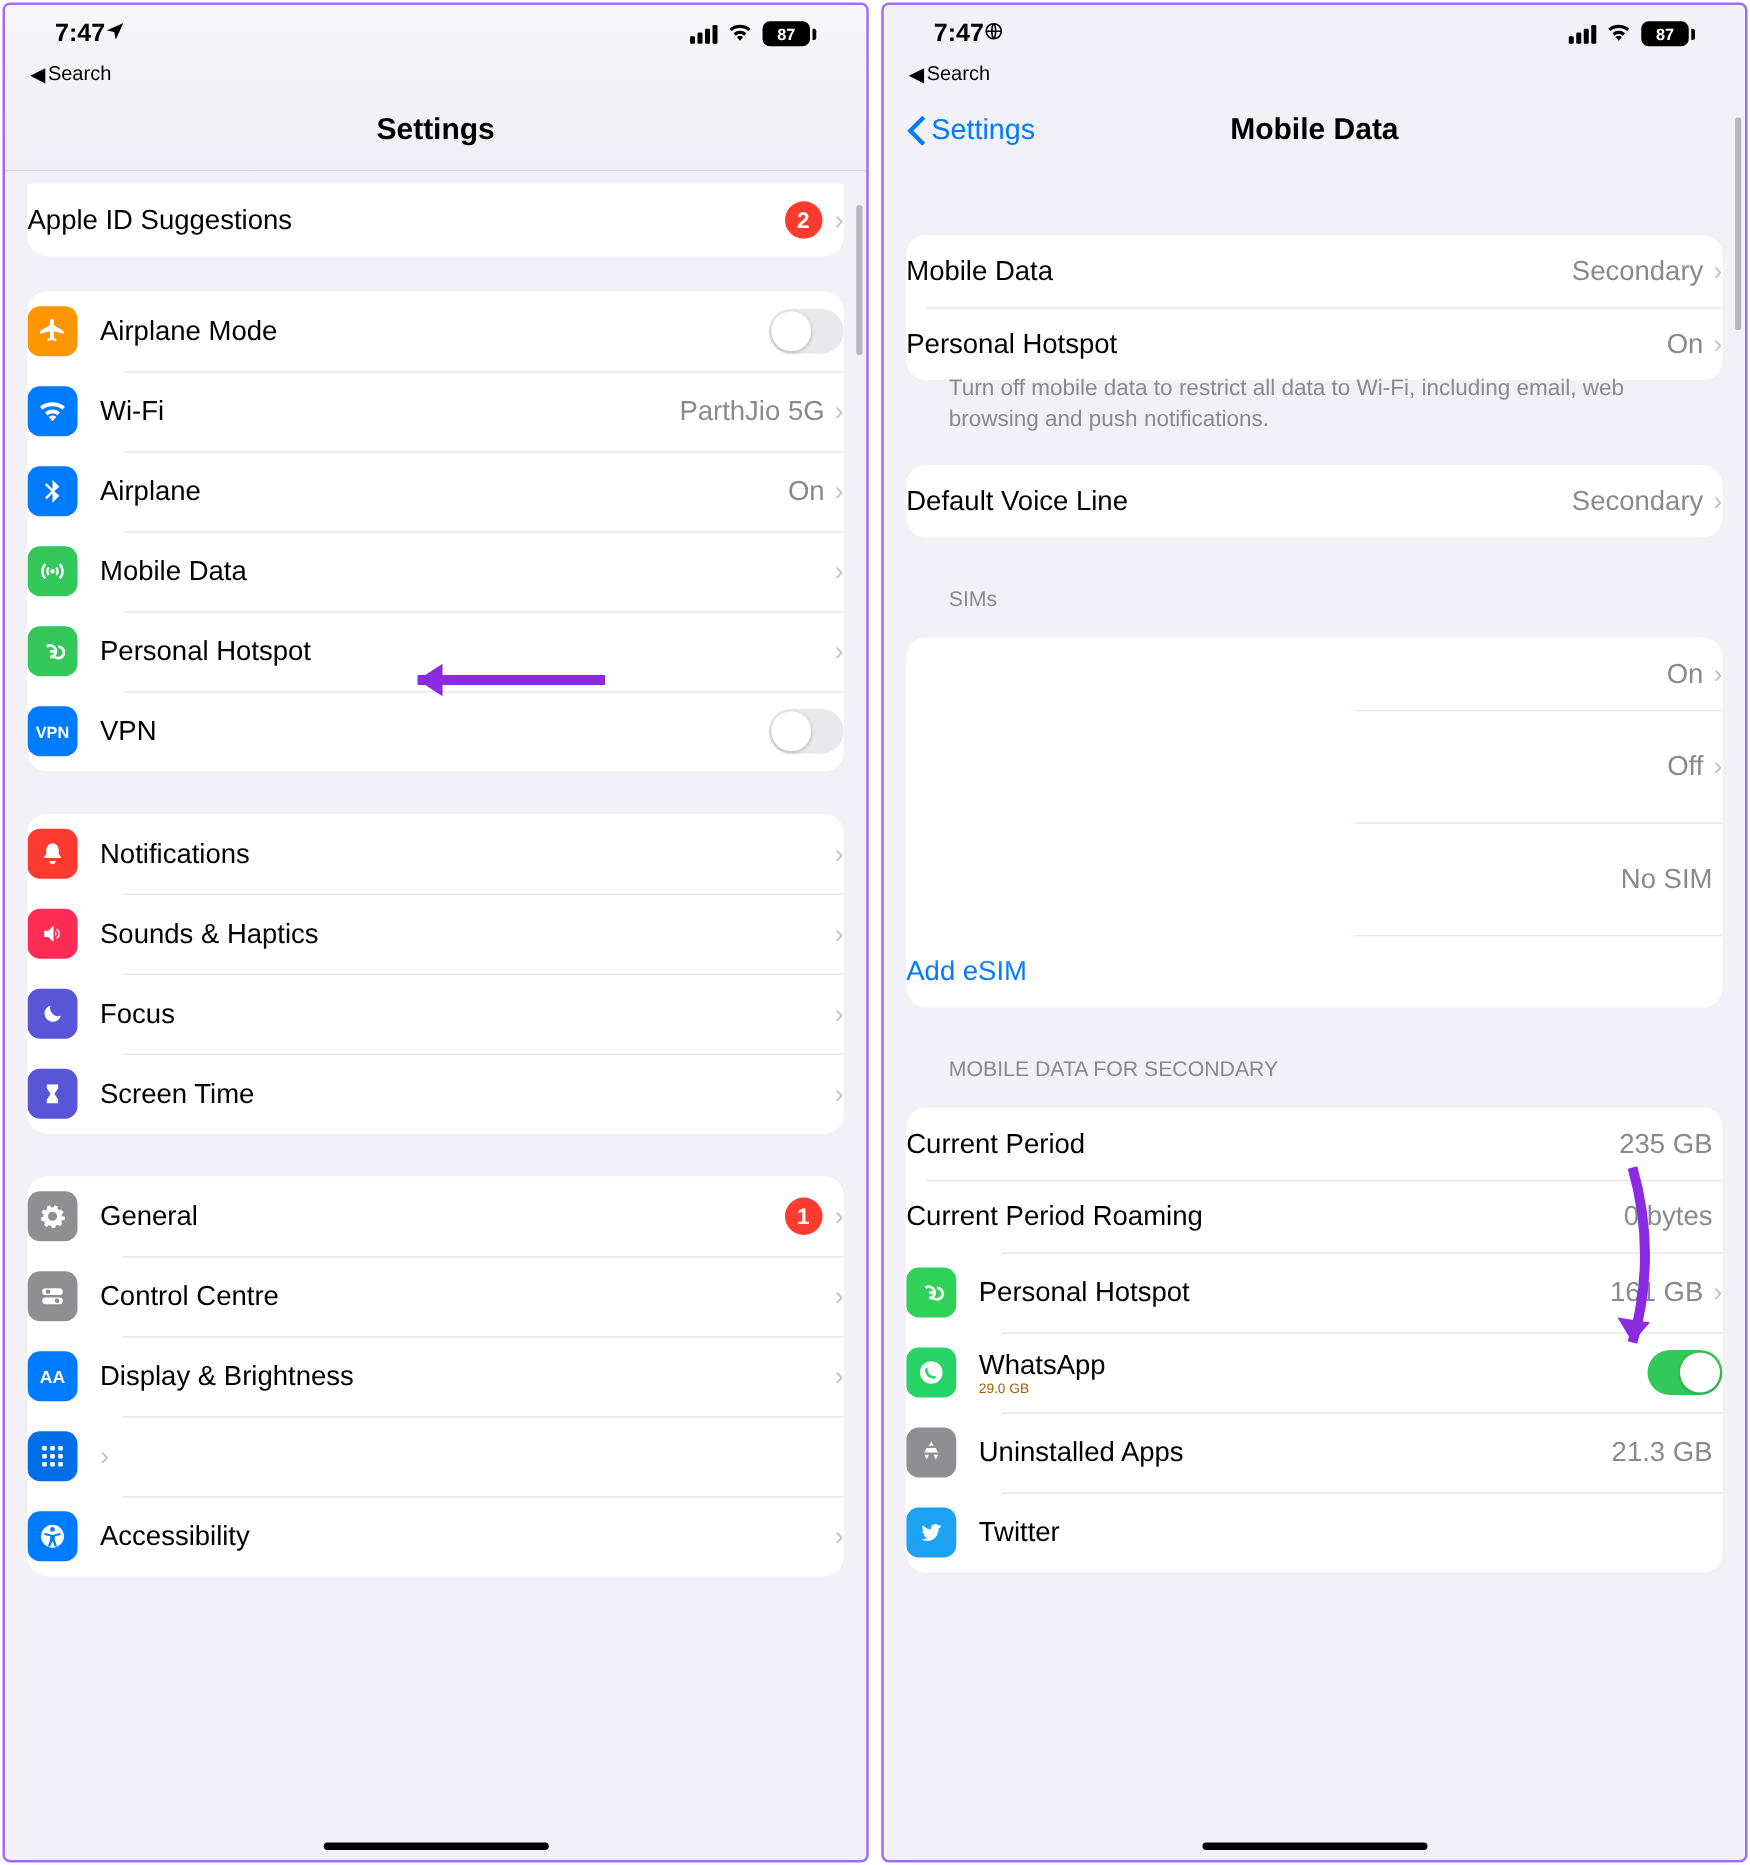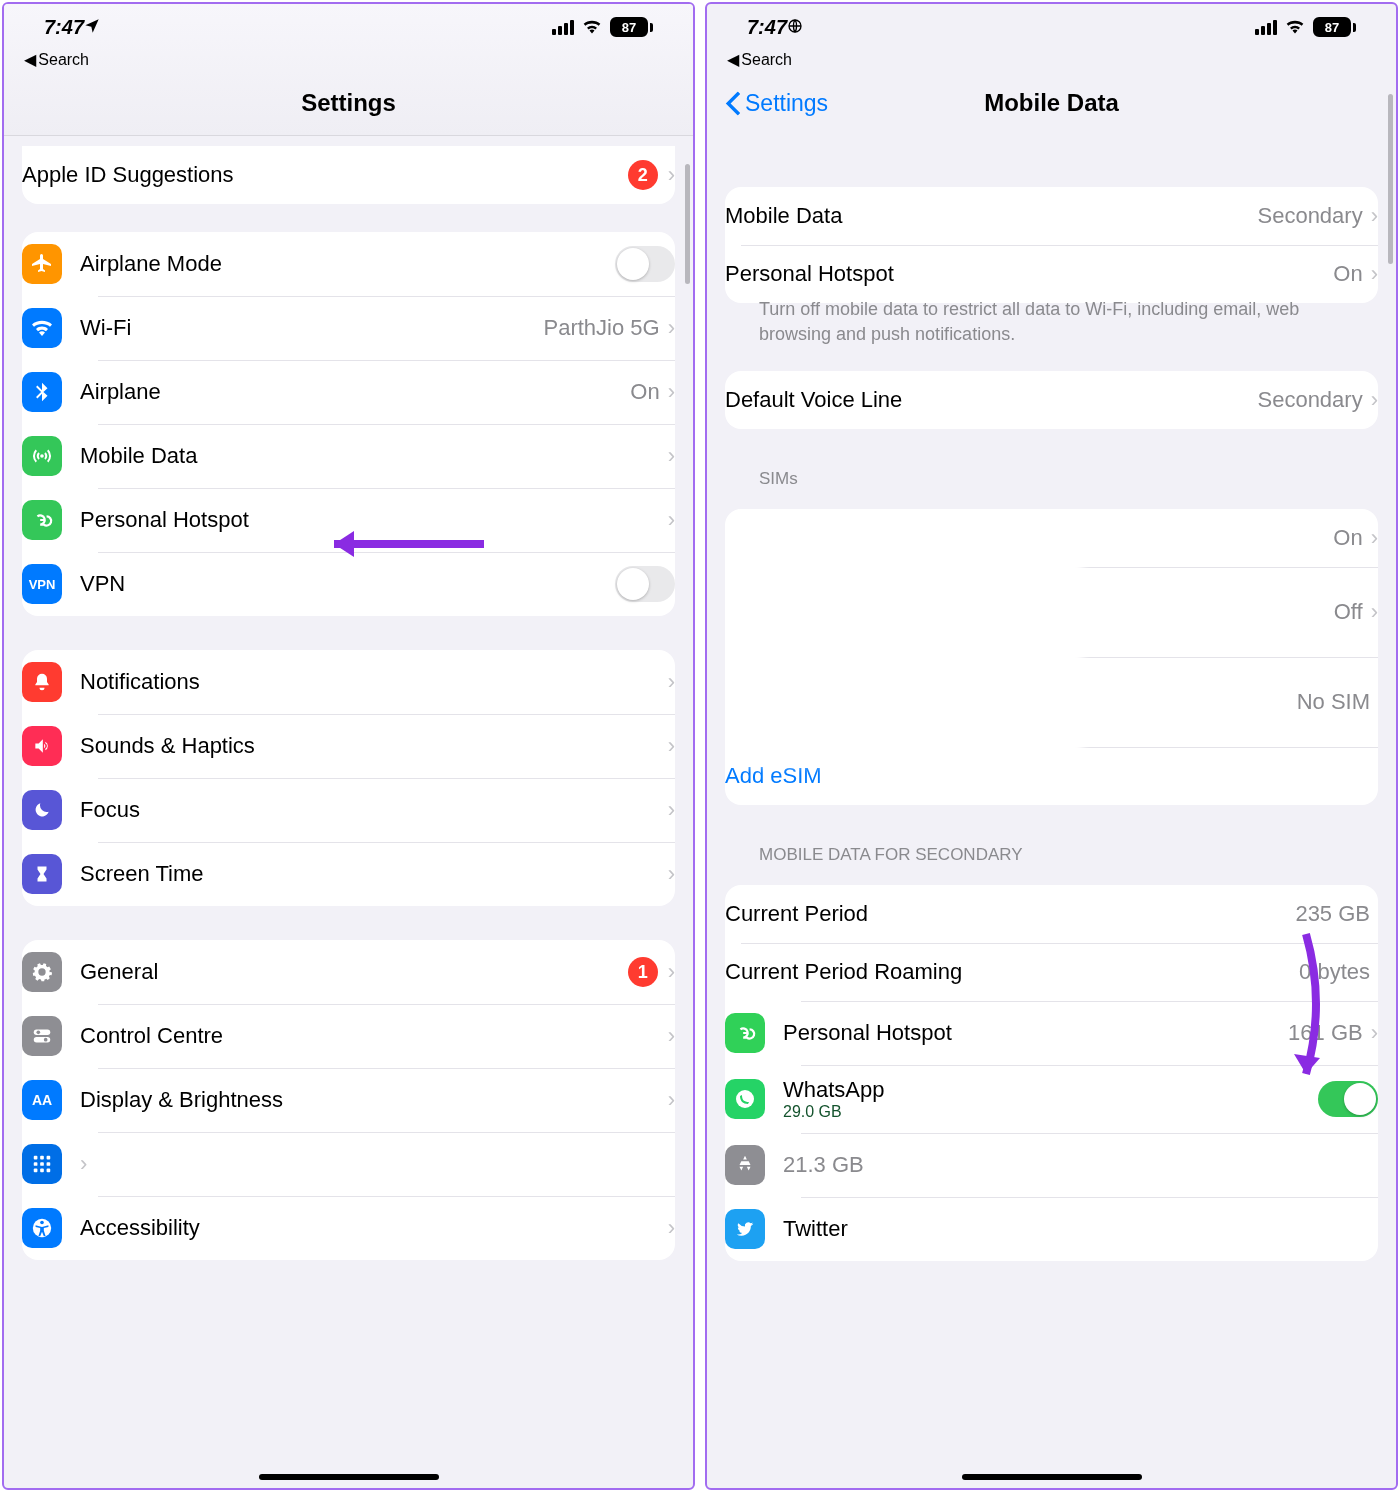--- a/index.html
+++ b/index.html
@@ -23,21 +23,21 @@
   
   .status-bar {
     height: 46px;
     display: flex;
     justify-content: space-between;
     align-items: center;
     padding: 0 40px;
     font-weight: 600;
     font-size: 20px;
   }
-  .status-left { display: flex; align-items: center; gap: 0; font-style: italic; }
+  .status-left { display: flex; align-items: center; gap: 0; }
   .status-right { display: flex; align-items: center; gap: 8px; }
   .signal-bars { display: inline-flex; align-items: flex-end; gap: 2px; }
   .signal-bars span { width: 4px; background:#000; border-radius:1px; }
   .signal-bars span:nth-child(1){height:6px}
   .signal-bars span:nth-child(2){height:9px}
   .signal-bars span:nth-child(3){height:12px}
   .signal-bars span:nth-child(4){height:15px}
   .battery-box {
     display: inline-flex; align-items: center; gap:2px;
   }
@@ -95,21 +95,21 @@
     height:1px; background:#e4e3e9;
   }
   .row.noicon + .row.noicon::before { left:16px; }
   .icon-box {
     width: 40px; height: 40px; border-radius: 10px;
     display:flex; align-items:center; justify-content:center;
     flex-shrink:0; margin-right: 18px;
     color:#fff;
   }
   .label { font-size: 22px; flex:1; }
-  .sublabel { font-size: 16px; color:#14532d; }
+  .sublabel { font-size: 11px; color:#a16207; }
   .value { font-size: 22px; color:#8a8a8e; margin-right: 8px; }
   .chevron { color:#c4c4c8; font-size:22px; }
   .badge-red {
     background:#ff3b30; color:#fff; width:30px; height:30px;
     border-radius:50%; display:flex; align-items:center; justify-content:center;
     font-size:18px; font-weight:600; margin-right:10px;
   }
   .toggle {
     width: 60px; height: 36px; border-radius: 18px;
     background:#e9e9eb; position:relative;
@@ -493,20 +493,21 @@
         <span class="toggle on">
             <span class="knob"></span>
           </span>
       </div>
       <div class="row">
         <span class="icon-box c-gray">
           <svg width="22" height="22" viewBox="0 0 24 24">
               <path fill="#fff" d="M12 2l2 4h-4l2-4zM6 14h4l-2 4-2-4zm8 0h4l-2 4-2-4zM8 8h8l2 4H6l2-4z"></path>
             </svg>
         </span>
+        <span class="label">Uninstalled Apps</span>
         <span class="value">21.3 GB</span>
       </div>
       <div class="row">
         <span class="icon-box" style="background:#1da1f2">
           <svg width="20" height="20" viewBox="0 0 24 24">
               <path fill="#fff" d="M22 5.8a8 8 0 0 1-2.4.7 4 4 0 0 0 1.8-2.3 8 8 0 0 1-2.6 1A4 4 0 0 0 12 9a11 11 0 0 1-8-4 4 4 0 0 0 1.3 5.4A4 4 0 0 1 3.5 10v.1a4 4 0 0 0 3.2 4 4 4 0 0 1-1.8 0 4 4 0 0 0 3.8 2.8A8 8 0 0 1 2 18.5 11 11 0 0 0 8 20c7 0 11-6 11-11v-.5A8 8 0 0 0 22 5.8z"></path>
             </svg>
         </span>
         <span class="label">Twitter</span>
       </div>

